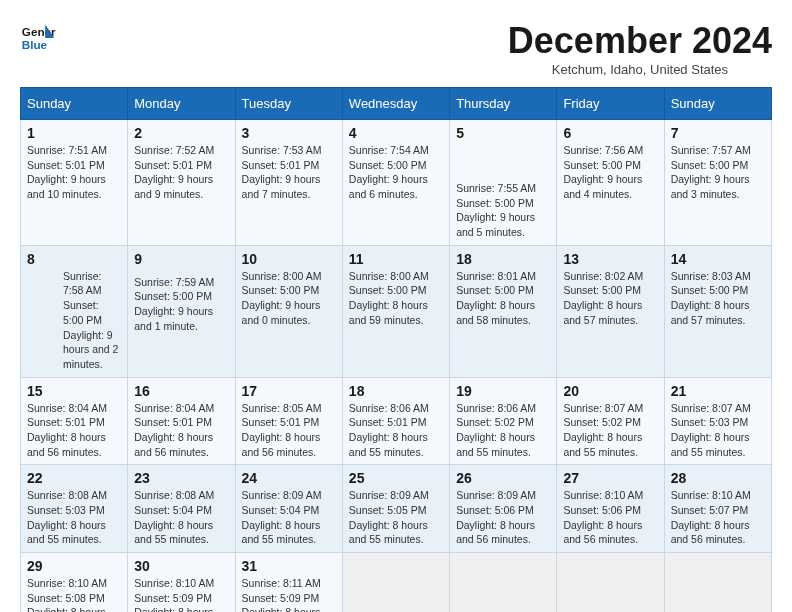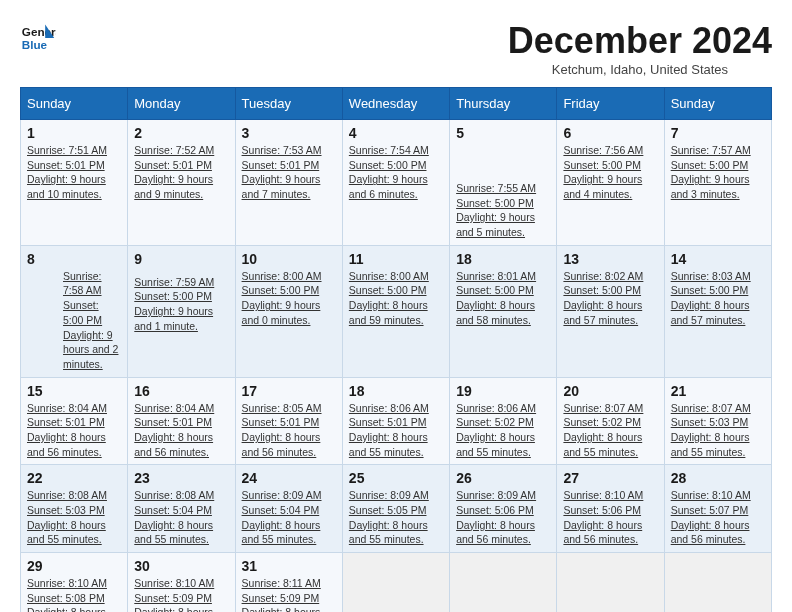--- a/index.html
+++ b/index.html
@@ -72,21 +72,20 @@
       font-size: 14px;
       font-weight: bold;
       color: #1a1a1a;
       display: block;
       margin-bottom: 2px;
     }
     .day-info {
       color: #333;
       font-size: 10.5px;
       line-height: 1.4;
-      text-decoration: underline;
     }
     .empty-cell {
       background-color: #f0f0f0 !important;
     }
   </style>
 </head>
 <body>
 
 <div class="header-section">
   <div class="logo">

